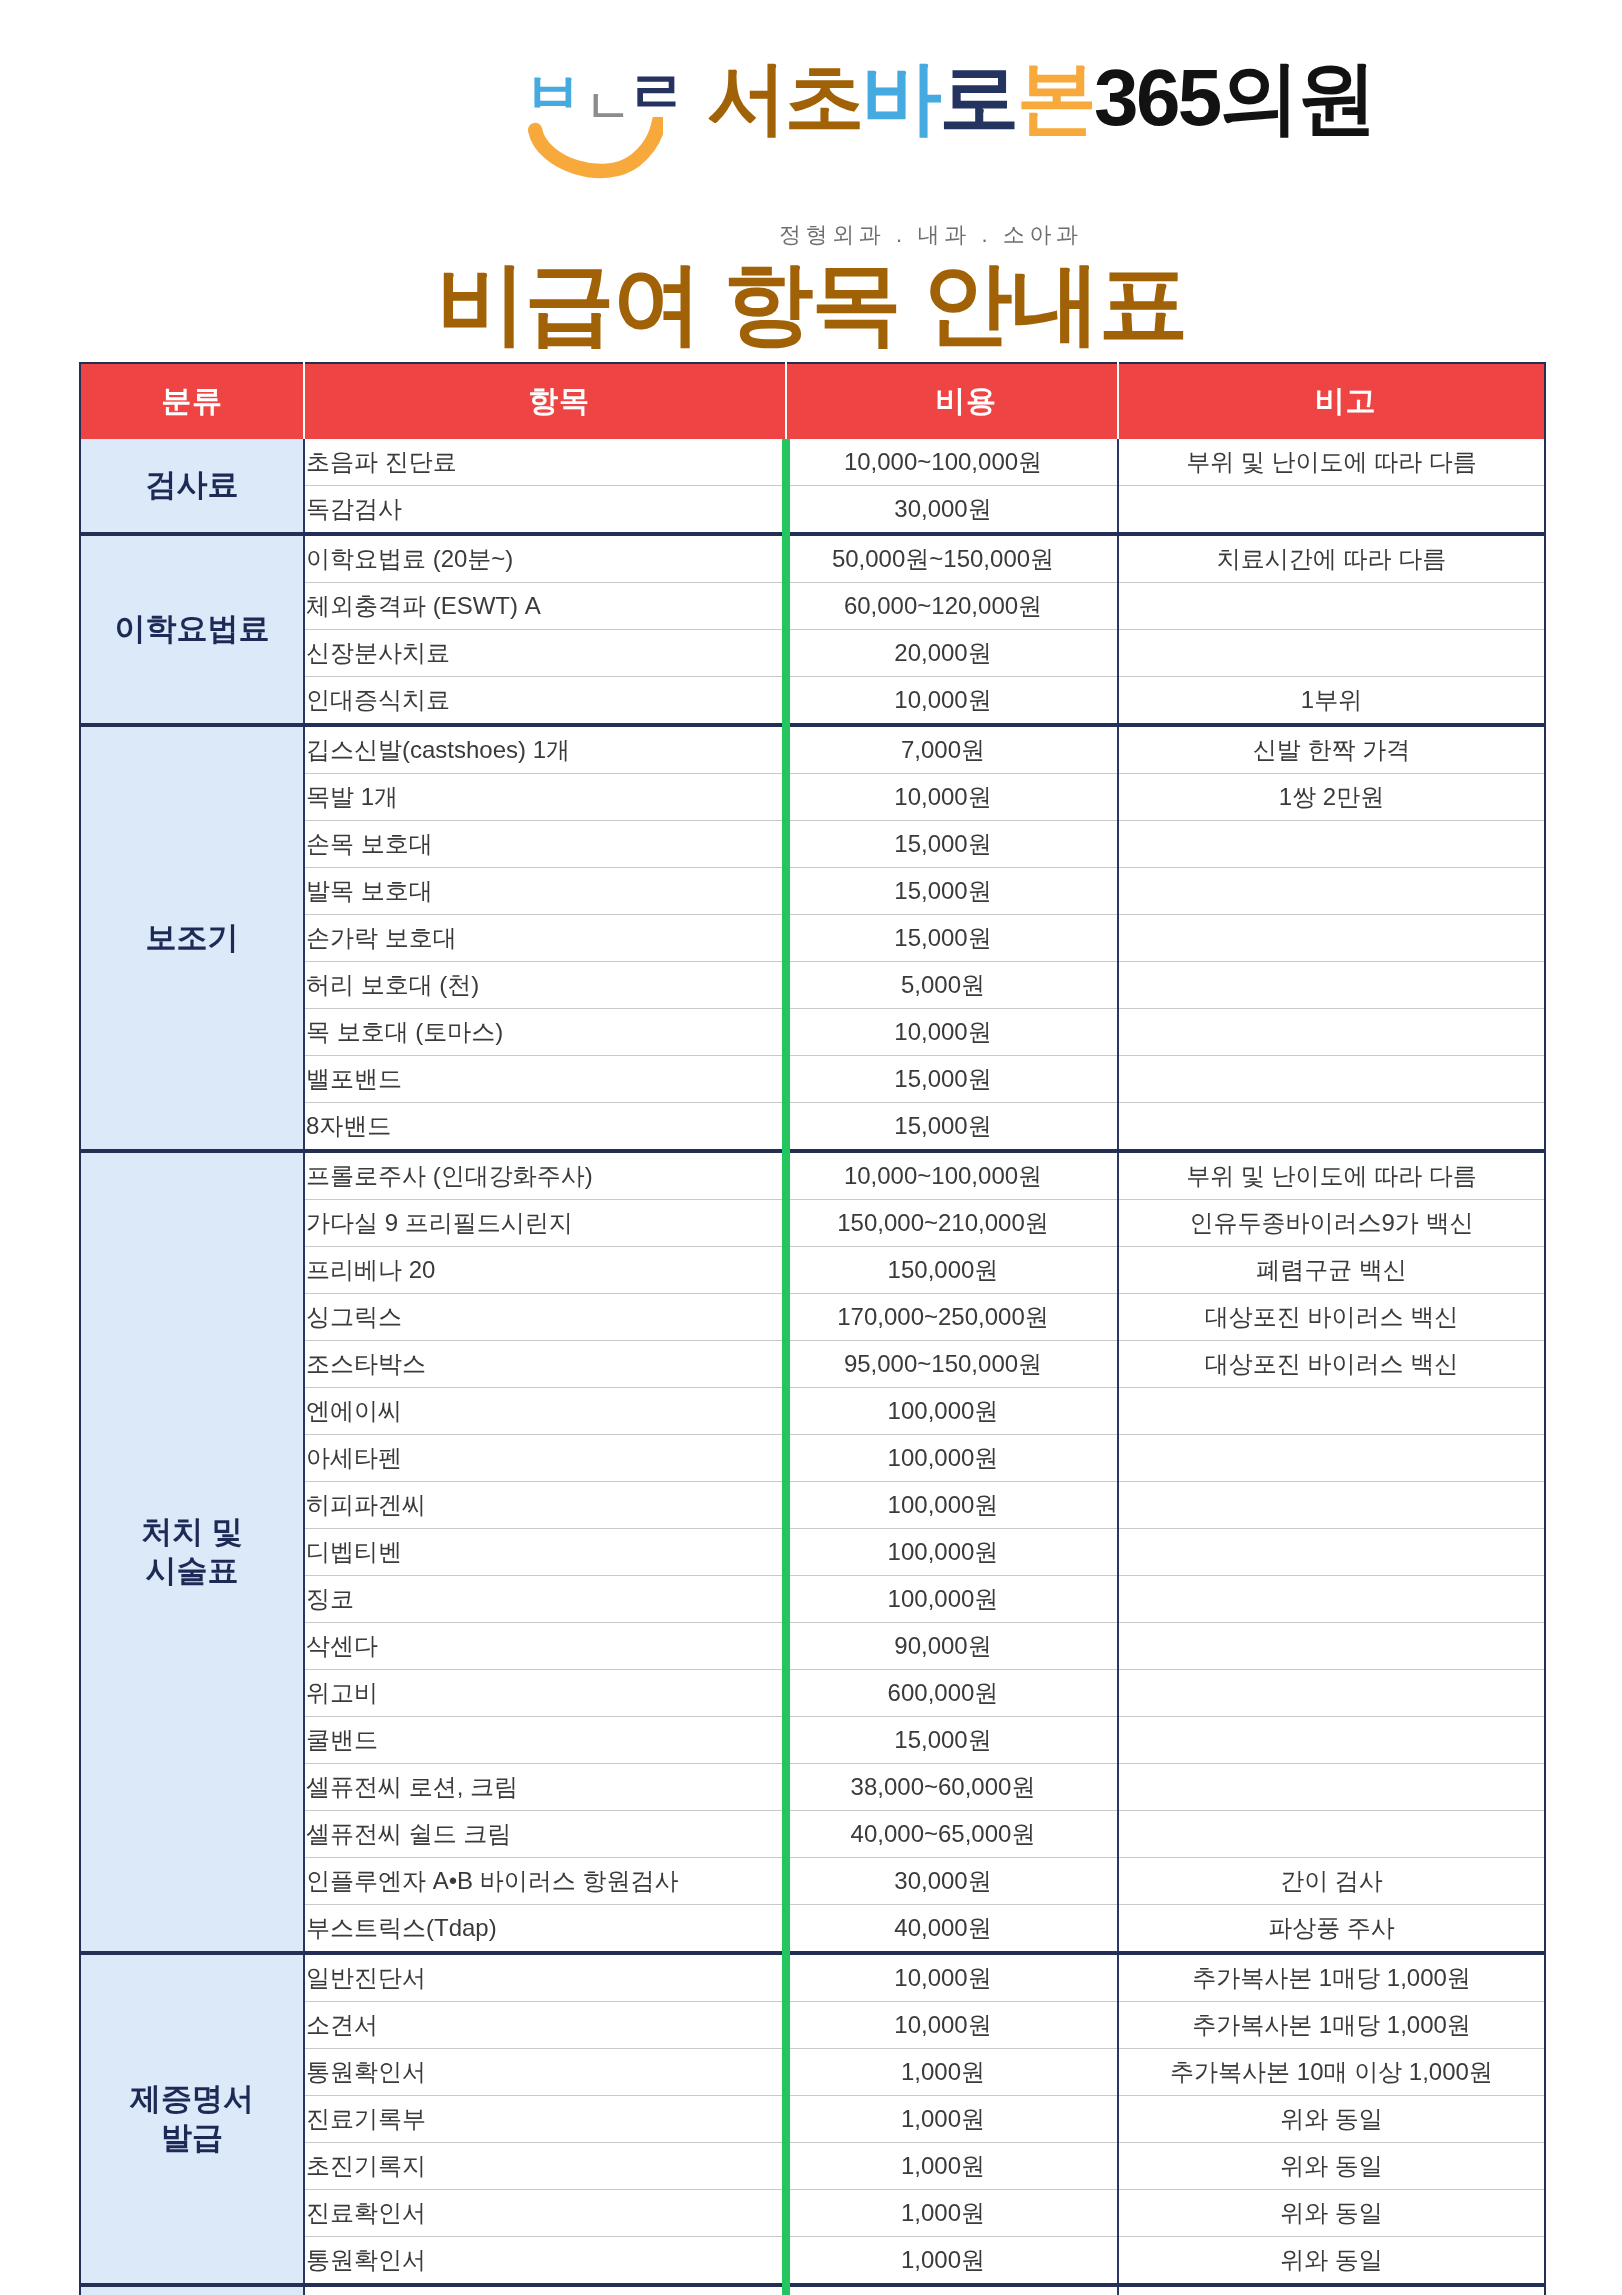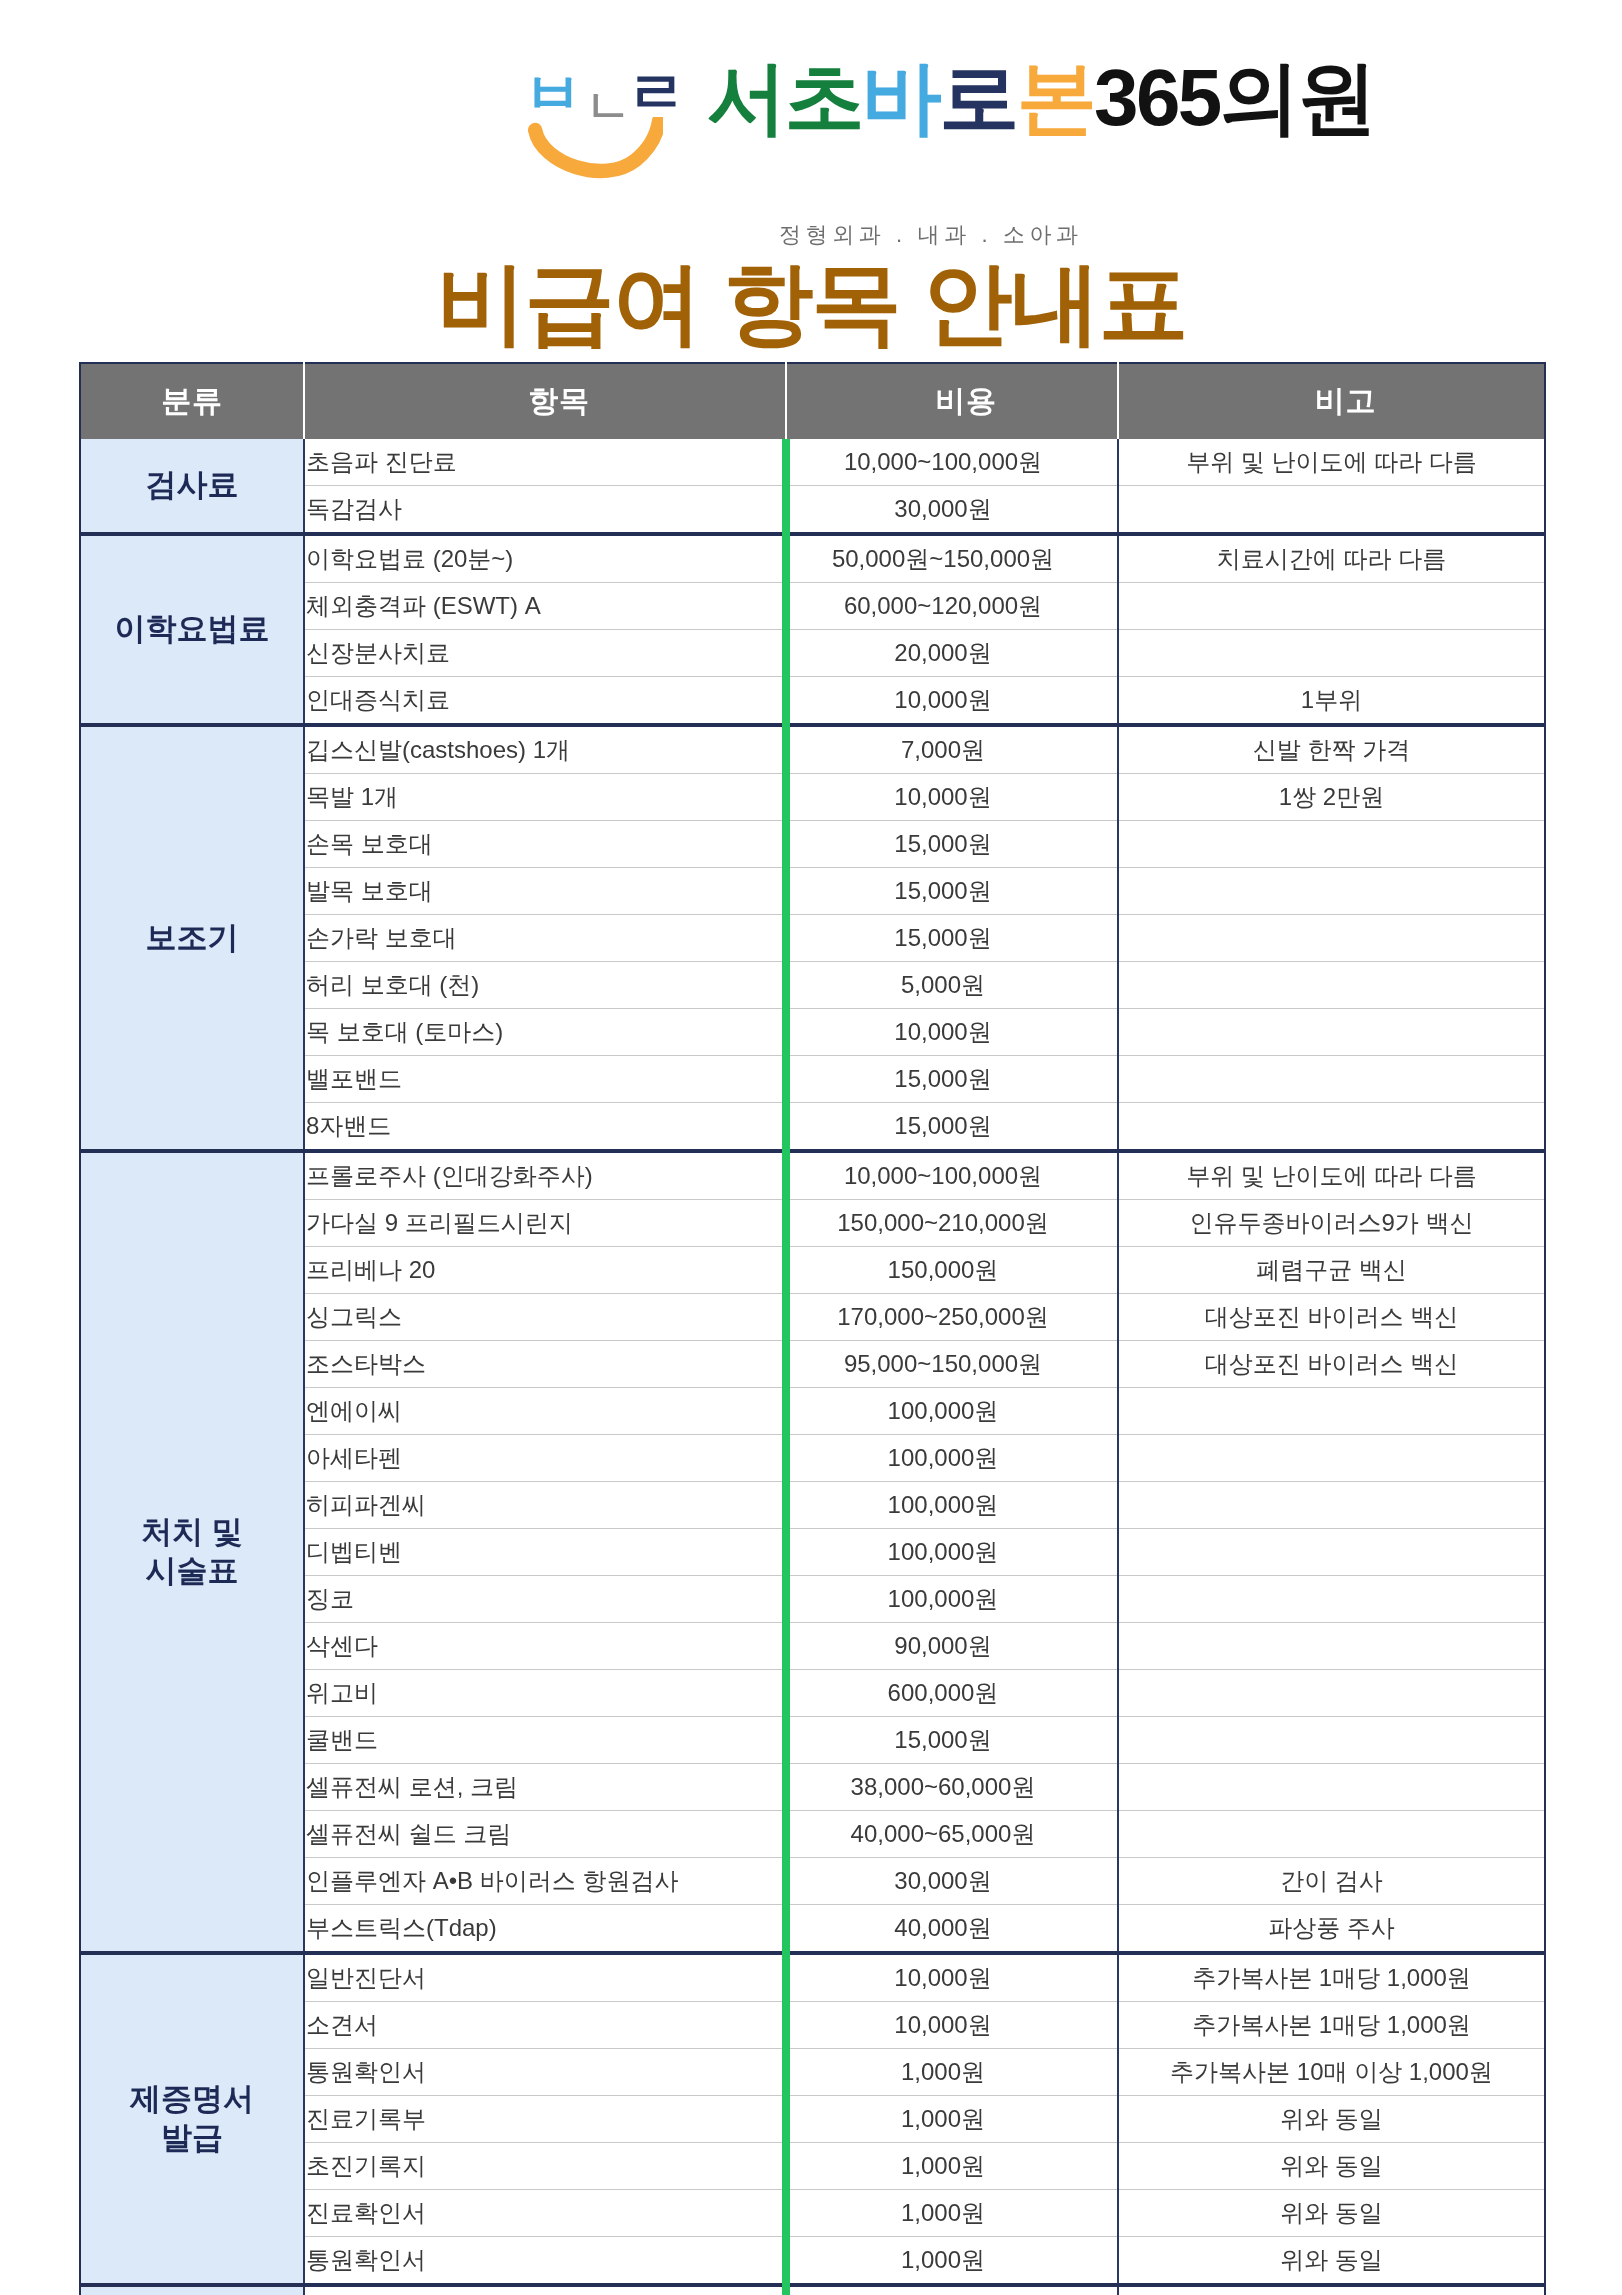--- a/index.html
+++ b/index.html
@@ -32,21 +32,21 @@
   .price-table{
     position:absolute;left:79px;top:362px;width:1466px;
     border-collapse:collapse;table-layout:fixed;
     border:2px solid #242f55;border-bottom:6.5px solid #242f55;
   }
   .price-table col.c0{width:224px;}
   .price-table col.c1{width:482px;}
   .price-table col.c2{width:332px;}
   .price-table col.c3{width:427px;}
   .price-table th{
-    background:#737373;color:#ffffff;height:73px;font-size:30px;font-weight:700;
+    background:#ef4444;color:#ffffff;height:73px;font-size:30px;font-weight:700;
     text-align:center;vertical-align:middle;letter-spacing:0.7px;
   }
   .price-table th + th{border-left:2.6px solid #ffffff;padding-left:29px;}
   .price-table td{
     height:44px;font-size:24px;color:#3a3a3a;vertical-align:middle;
     overflow:hidden;white-space:nowrap;
   }
   td.cat{
     background:#dce9f8;color:#1e2a56;font-weight:700;font-size:31px;
     text-align:center;line-height:1.25;white-space:normal;
@@ -65,21 +65,21 @@
   <div class="logo-area">
     <div class="logo-mark">
 
       <svg class="logo-smile" width="137" height="62" viewBox="0 0 210 95">
         <path id="smile-path" d="M 14 20 C 24 72, 120 104, 168 66 C 188 50, 200 30, 204 6" fill="none" stroke="#f7a93c" stroke-width="22" stroke-linecap="round"></path>
       </svg>
     <span class="m-letter m0" style="color: rgb(69, 170, 223);">ㅂ</span>
         <span class="m-letter m1" style="color: rgb(140, 140, 140);">ㄴ</span>
         <span class="m-letter m2" style="color: rgb(36, 51, 95);">ㄹ</span>
       </div>
-    <div class="logo-wordmark"><span style="color: #15803d;">서초</span><span style="color: rgb(69, 170, 223);">바</span><span style="color: rgb(36, 51, 95);">로</span><span style="color: rgb(247, 169, 60);">본</span><span style="color: rgb(18, 18, 18);">365의원</span></div>
+    <div class="logo-wordmark"><span style="color: #a16207;">서초</span><span style="color: rgb(69, 170, 223);">바</span><span style="color: rgb(36, 51, 95);">로</span><span style="color: rgb(247, 169, 60);">본</span><span style="color: rgb(18, 18, 18);">365의원</span></div>
     <div class="logo-subtitle">정형외과 . 내과 . 소아과</div>
   </div>
 
   <div class="main-title">비급여 항목 안내표</div>
 
   <table class="price-table">
     <colgroup>
       <col class="c0">
         <col class="c1">
         <col class="c2">

